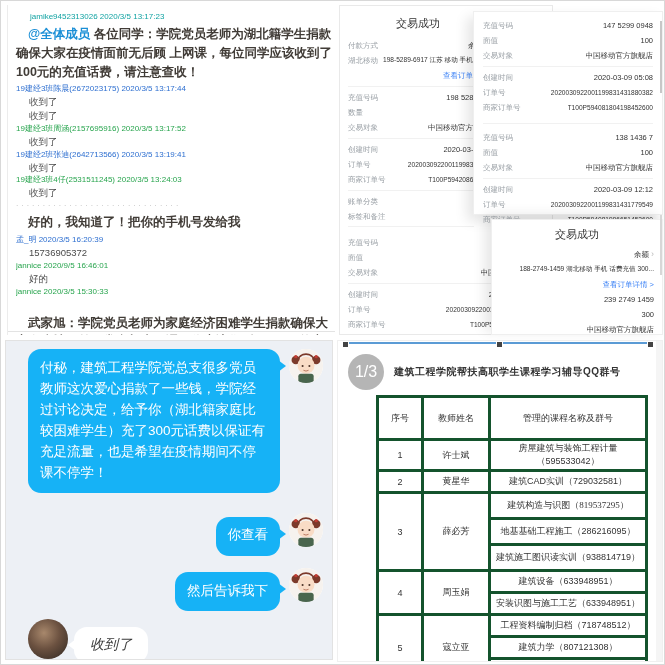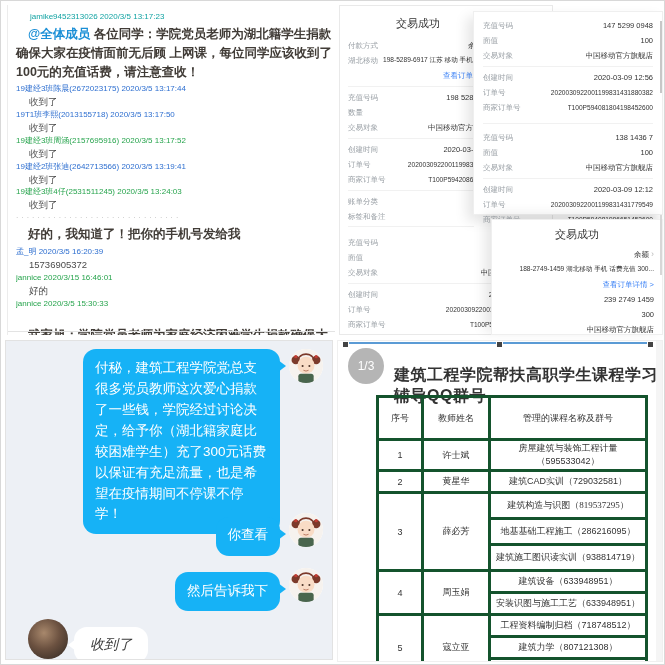--- a/index.html
+++ b/index.html
@@ -36,68 +36,67 @@
   .chev{color:#bbb;margin-left:2px;font-size:9px;line-height:1;}
   .bdiv{border-top:1px solid #f1f1f1;margin:3px 0;}
   .note-line{border-top:1px solid #f1f1f1;margin:2px 0 0 0;width:90%;}
   .vscroll{position:absolute;right:1px;top:16px;width:2px;height:72px;background:#c7c7c7;z-index:5;}
   .vscroll2{position:absolute;right:1px;top:210px;width:2px;height:60px;background:#d7d7d7;z-index:5;}
 
   
   .bl{position:absolute;left:4px;top:339px;width:328px;height:320px;background:#edf0f5;border:1px solid #e2e2e2;box-sizing:border-box;overflow:hidden;}
   .bubble{position:absolute;background:#16b2f6;color:#fff;font-size:13.5px;line-height:1.55;padding:9px 12px;border-radius:13px;box-sizing:border-box;}
   .bubble.tail-r:after{content:"";position:absolute;right:-6px;top:11px;border-top:6px solid transparent;border-bottom:6px solid transparent;border-left:8px solid #16b2f6;}
-  .b1{right:52px;top:8px;width:197px;}
+  .b1{right:52px;top:8px;width:252px;}
   .b2{right:52px;top:176px;font-family:Liberation Mono, monospace;}
   .b3{right:52px;top:231px;}
   .bubble-left{position:absolute;left:68px;top:286px;background:#fff;color:#3a3a3a;font-family:"DejaVu Serif",serif;font-style:italic;font-size:14px;padding:9px 16px;border-radius:13px;}
   .bubble-left:after{content:"";position:absolute;left:-6px;top:12px;border-top:6px solid transparent;border-bottom:6px solid transparent;border-right:8px solid #fff;}
   .av{position:absolute;width:34px;height:34px;border-radius:50%;overflow:hidden;background:#fff;}
   .av1{right:9px;top:8px;}
   .av2{right:9px;top:172px;}
   .av3{right:9px;top:227px;}
   .av4{left:22px;top:278px;width:40px;height:40px;background:radial-gradient(circle at 40% 35%,#a8886c 0%,#6b5140 45%,#2e2620 100%);}
 
   
   .br{position:absolute;left:336px;top:339px;width:326px;height:322px;background:#fff;border:1px solid #f0f0f0;box-sizing:border-box;overflow:hidden;}
   .sel-line{position:absolute;left:6px;right:10px;top:1px;height:2px;background:#5b9bd5;}
   .handle{position:absolute;top:0;width:5px;height:5px;background:#444;border:1px solid #fff;z-index:2;}
   .h-l{left:4px;} .h-m{left:158px;} .h-r{right:8px;}
-  .badge{position:absolute;left:10px;top:7px;width:36px;height:36px;border-radius:50%;background:#b5b5b5;color:#fff;font-size:12px;display:flex;align-items:center;justify-content:center;}
-  .doc-title{position:absolute;left:56px;top:24px;font-size:16px;font-weight:bold;color:#333;letter-spacing:.5px;}
+  .badge{position:absolute;left:10px;top:13px;width:36px;height:36px;border-radius:50%;background:#b5b5b5;color:#fff;font-size:16px;display:flex;align-items:center;justify-content:center;}
+  .doc-title{position:absolute;left:56px;top:24px;font-size:10px;font-weight:bold;color:#333;letter-spacing:.5px;}
   .ctable{position:absolute;left:38px;top:54px;width:272px;border-collapse:collapse;table-layout:fixed;font-size:9px;color:#333;}
   .ctable th,.ctable td{border:3px solid #14532d;text-align:center;padding:1px 2px;font-weight:normal;}
   .ctable th{height:38px;}
   .ctable td{height:17px;}
   .c-no{width:38px;} .c-name{width:60px;}
   .br-scroll{position:absolute;right:0;top:0;width:6px;height:100%;background:#f5f5f5;}
 </style>
 </head>
 <body>
 
 <div class="stage">
 
   <div class="tl">
     <div class="meta teal">jamike9452313026 2020/3/5 13:17:23</div>
     <div class="bigmsg"><span class="mention">@全体成员</span> <span>各位同学：学院党员老师为湖北籍学生捐款确保大家在疫情面前无后顾 上网课，每位同学应该收到了100元的充值话费，请注意查收！</span></div>
     <div class="meta blue">19建经3班陈晨(2672023175) 2020/3/5 13:17:44</div>
     <div class="reply">收到了</div>
-    <div class="meta blue">19T1班李熙(2013155718) 2020/3/5 13:17:50</div>
     <div class="reply">收到了</div>
     <div class="meta green">19建经3班周涵(2157695916) 2020/3/5 13:17:52</div>
     <div class="reply">收到了</div>
     <div class="meta blue">19建经2班张迪(2642713566) 2020/3/5 13:19:41</div>
     <div class="reply">收到了</div>
     <div class="meta green">19建经3班4仔(2531511245) 2020/3/5 13:24:03</div>
     <div class="reply">收到了</div>
     <div class="dots">·······························</div>
     <div class="bigmsg">好的，我知道了！把你的手机号发给我</div>
     <div class="meta blue">孟_明 2020/3/5 16:20:39</div>
     <div class="reply">15736905372</div>
-    <div class="meta green">jannice 2020/3/15 16:46:01</div>
+    <div class="meta green">jannice 2020/9/5 16:46:01</div>
     <div class="reply">好的</div>
     <div class="meta green">jannice 2020/3/5 15:30:33</div>
     <div class="bigmsg gap-top">武家旭：学院党员老师为家庭经济困难学生捐款确保大家在疫情面前正常参加上网课，你应该收到了100元的充值话费，请注意查收！</div>
 
     <div class="tl-sep"></div>
   </div>
 
   <div class="tr">
 
     <div class="card cardA">
@@ -192,21 +191,21 @@
           <span class="blabel">面值</span>
           <span class="bval">100</span>
         </div>
       <div class="brow">
           <span class="blabel">交易对象</span>
           <span class="bval">中国移动官方旗舰店</span>
         </div>
       <div class="bdiv"></div>
       <div class="brow">
           <span class="blabel">创建时间</span>
-          <span class="bval">2020-03-09 12:56</span>
+          <span class="bval">2020-03-09 05:08</span>
         </div>
       <div class="brow">
           <span class="blabel">订单号</span>
           <span class="bval sm">2020030922001199831431880382</span>
         </div>
       <div class="brow">
           <span class="blabel">商家订单号</span>
           <span class="bval sm">T100P594081804198452600</span>
         </div>
       <div class="bdiv" style="margin:8px 0 6px;"></div>

